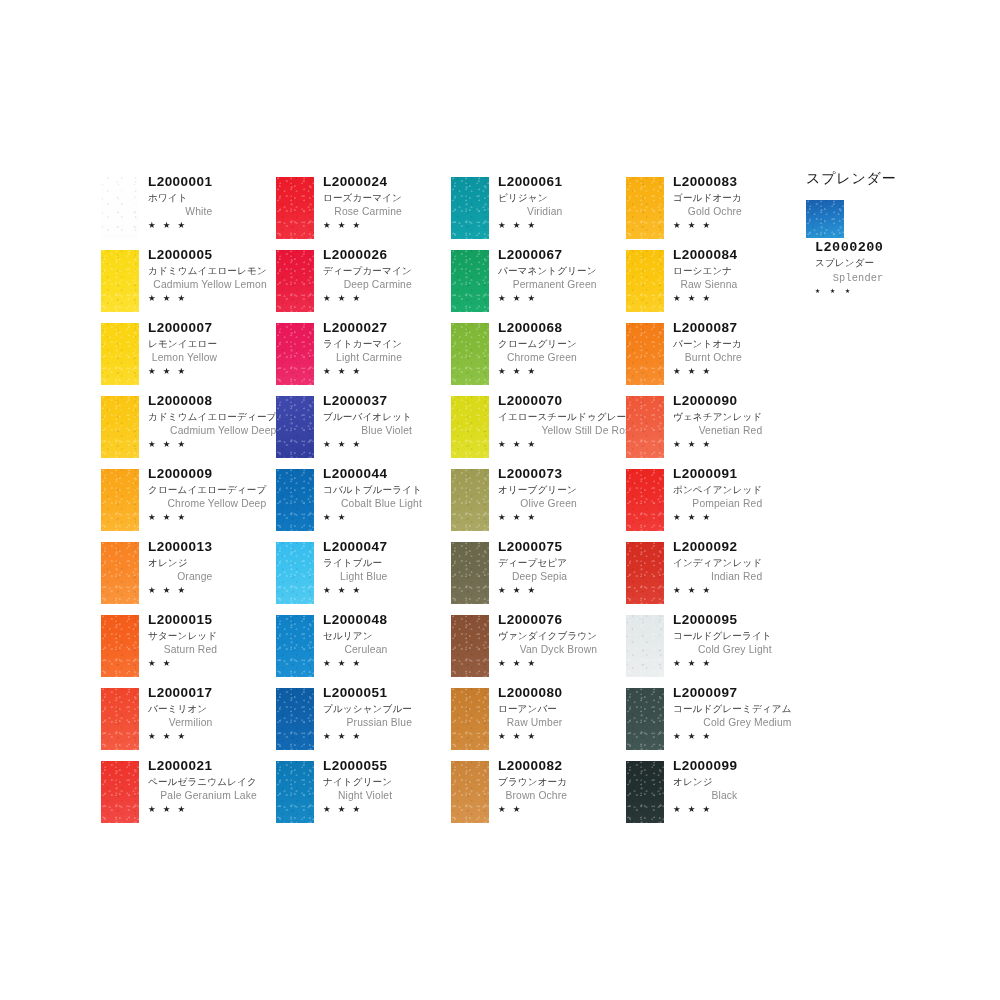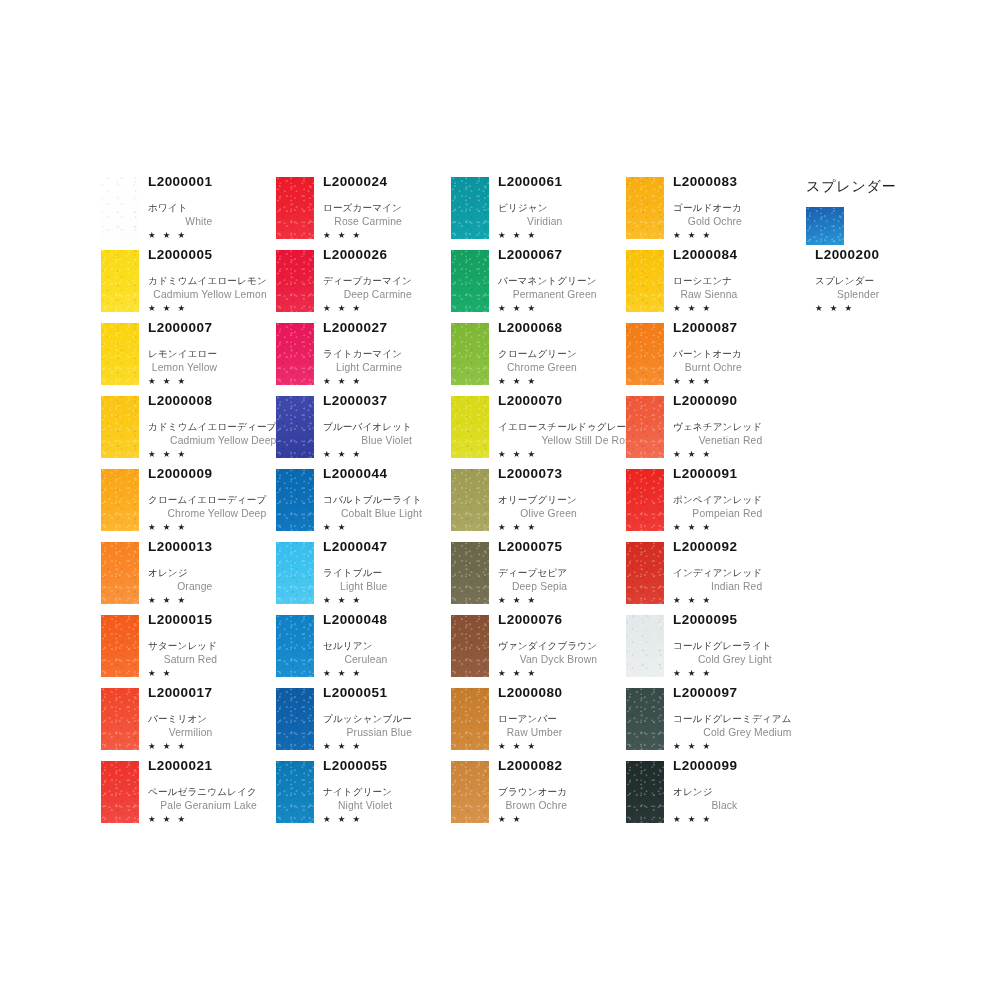--- a/index.html
+++ b/index.html
@@ -76,42 +76,43 @@
     font-weight:bold;
     color:#141414;
     letter-spacing:.45px;
     line-height:16px;
   }
   .jp-name{
     font-size:9.6px;
     color:#3b3b3b;
     line-height:14px;
     letter-spacing:.1px;
-    margin-top:11px;
+    margin-top:1px;
   }
   .en-name{
     font-size:10.3px;
     color:#8c8c8c;
     line-height:14px;
     letter-spacing:.15px;
     text-align:right;
   }
   .stars{
     font-size:8.5px;
     color:#1d1d1d;
     line-height:13px;
     letter-spacing:2.4px;
     margin-top:0px;
   }
   
   .side-panel{
     position:absolute;
     left:806px;
-    top:177px;
+    top:170px;
     width:180px;
+    font-family:Liberation Mono, monospace;
   }
   .side-title{
     font-size:14px;
     color:#1a1a1a;
     letter-spacing:.8px;
     line-height:18px;
     margin-bottom:9px;
     white-space:nowrap;
   }
   .side-entry{

